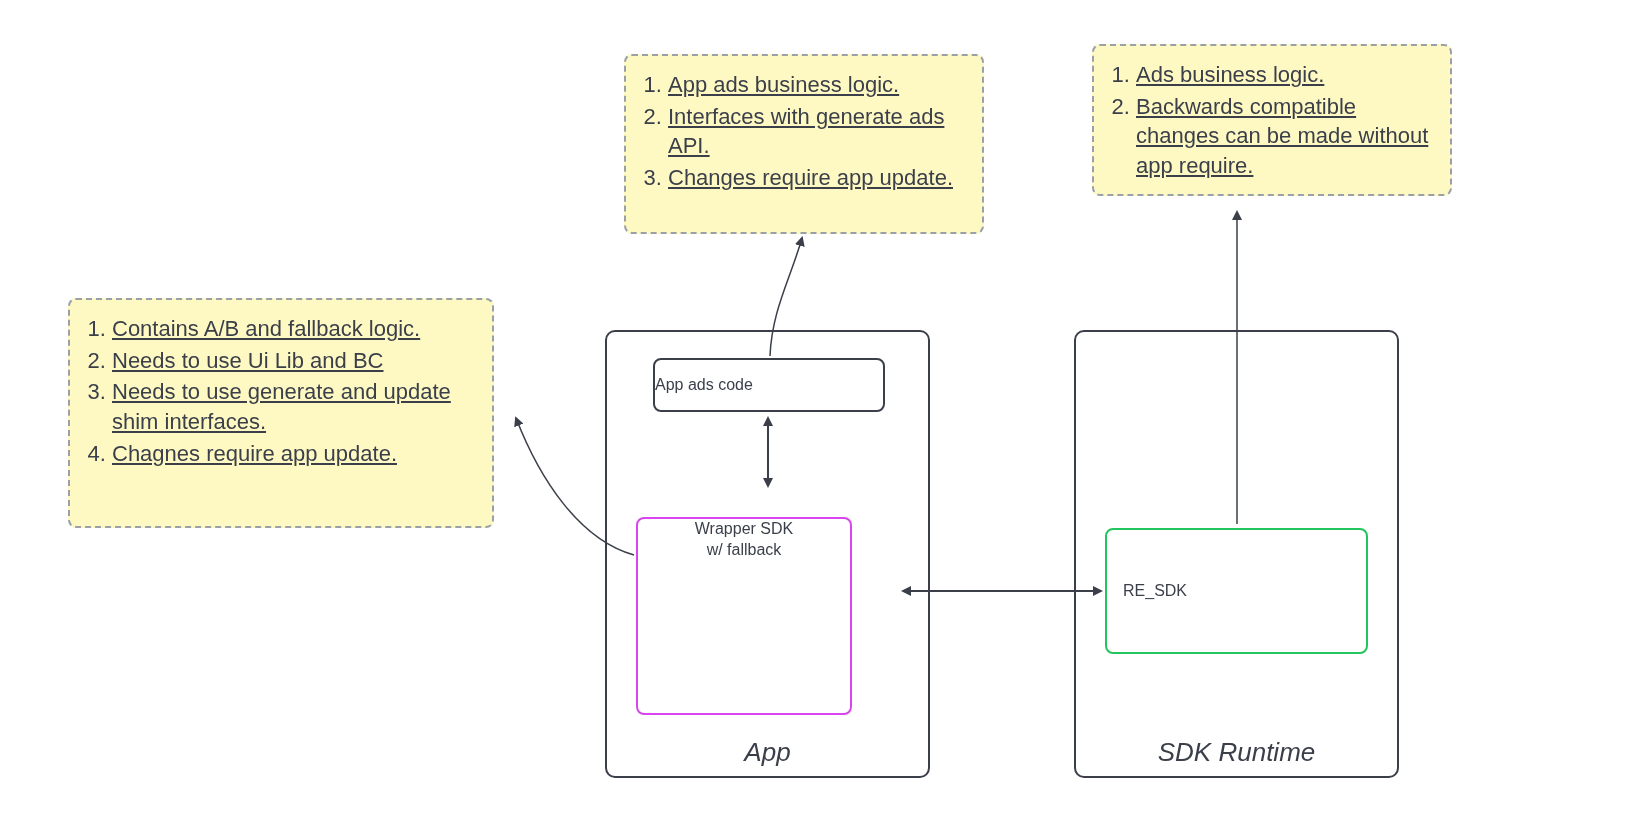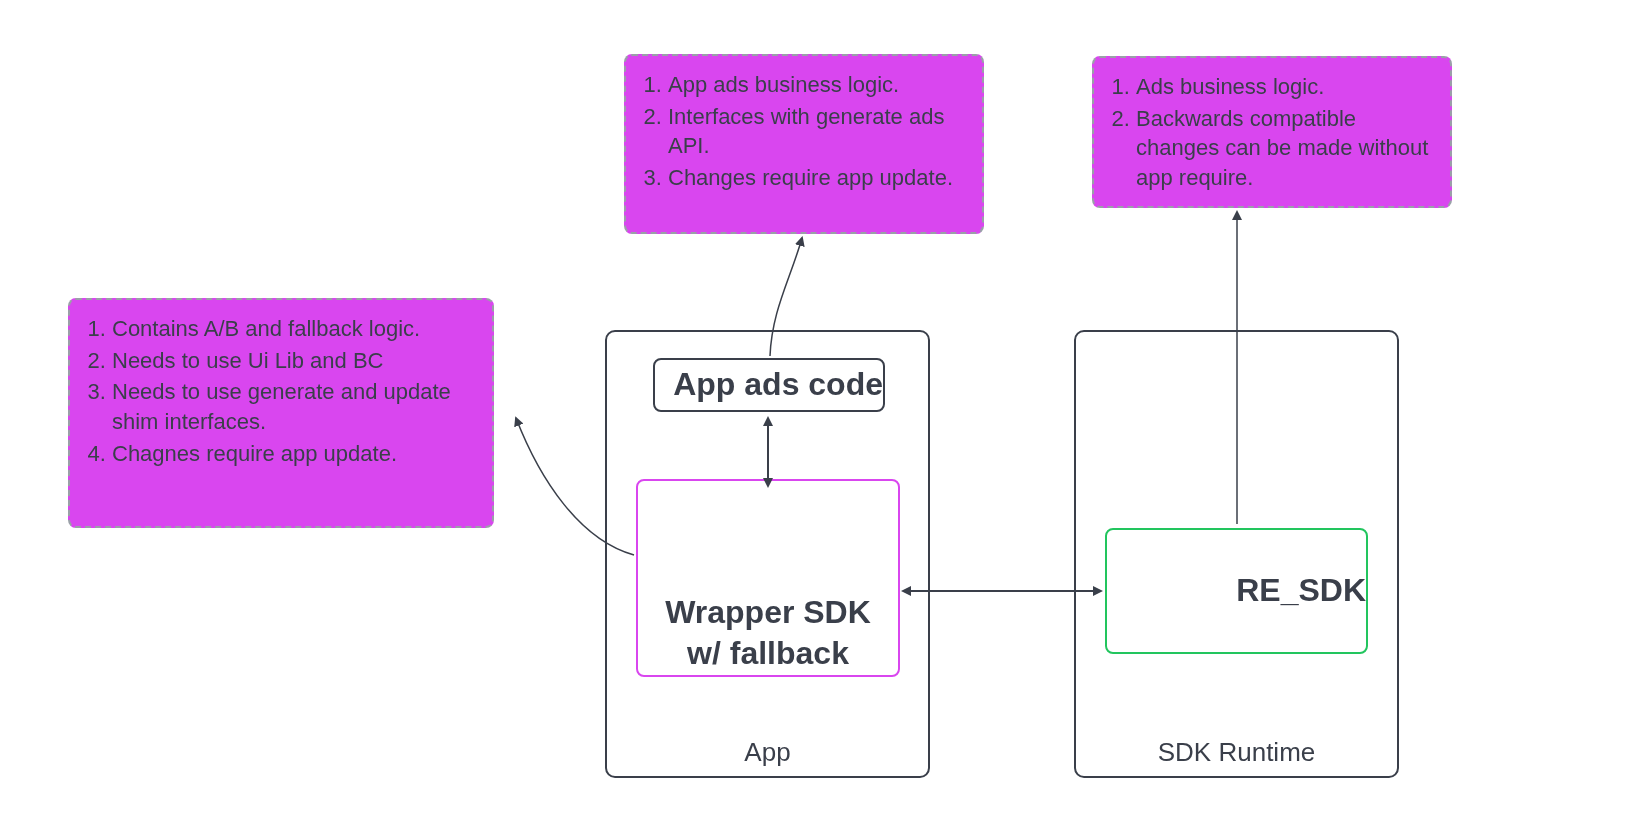--- a/index.html
+++ b/index.html
@@ -17,51 +17,52 @@
     box-sizing: border-box;
   }
   .solid {
     border: 2px solid #3a3f4a;
     border-radius: 10px;
     background: #fff;
   }
   .dashed {
     border: 2px dashed #9aa0a8;
     border-radius: 8px;
-    background: #d946ef;
+    background: #fef9c3;
     padding: 14px 18px;
     font-size: 22px;
     line-height: 1.35;
+    text-decoration: underline;
   }
   .dashed ol {
     margin: 0;
     padding-left: 24px;
   }
   .dashed li {
     margin: 0 0 2px 0;
   }
   .container-label {
     position: absolute;
     bottom: 8px;
     left: 0;
     right: 0;
     text-align: center;
     font-size: 26px;
+    font-style: italic;
   }
   .node {
     display: flex;
     align-items: center;
-    justify-content: flex-end;
+    justify-content: flex-start;
     text-align: center;
-    font-size: 32px;
+    font-size: 16px;
     line-height: 1.3;
-    font-weight: bold;
   }
   .magenta { border-color: #d946ef; }
-  .green { border-color: #22c55e; }
+  .green { border-color: #22c55e; padding-left: 16px; }
   svg.overlay {
     position: absolute;
     left: 0; top: 0;
     width: 1629px;
     height: 831px;
     pointer-events: none;
   }
   svg .line { stroke: #3a3f4a; stroke-width: 2; fill: none; }
   svg .curve { stroke: #3a3f4a; stroke-width: 1.5; fill: none; }
 </style>
@@ -78,40 +79,40 @@
 </div>
 
 <div class="box dashed" style="left:624px; top:54px; width:360px; height:180px;">
   <ol>
     <li>App ads business logic.</li>
     <li>Interfaces with generate ads API.</li>
     <li>Changes require app update.</li>
   </ol>
 </div>
 
-<div class="box dashed" style="left:1092px; top:56px; width:360px; height:152px;">
+<div class="box dashed" style="left:1092px; top:44px; width:360px; height:152px;">
   <ol>
     <li>Ads business logic.</li>
     <li>Backwards compatible changes can be made without app require.</li>
   </ol>
 </div>
 
 <div class="box solid" style="left:605px; top:330px; width:325px; height:448px;">
   <div class="container-label">App</div>
 </div>
 
 <div class="box solid" style="left:1074px; top:330px; width:325px; height:448px;">
   <div class="container-label">SDK Runtime</div>
 </div>
 
 <div class="box solid node" style="left:653px; top:358px; width:232px; height:54px; border-radius:8px;">
   <span>App ads code</span>
 </div>
 
-<div class="box solid node magenta" style="left:636px; top:479px; width:264px; height:198px; border-radius:8px; flex-direction:column;">
+<div class="box solid node magenta" style="left:636px; top:517px; width:216px; height:198px; border-radius:8px; flex-direction:column;">
   <span>Wrapper SDK</span>
   <span>w/ fallback</span>
 </div>
 
 <div class="box solid node green" style="left:1105px; top:528px; width:263px; height:126px; border-radius:8px;">
   <span>RE_SDK</span>
 </div>
 
 <svg class="overlay" viewBox="0 0 1629 831">
   <defs>

